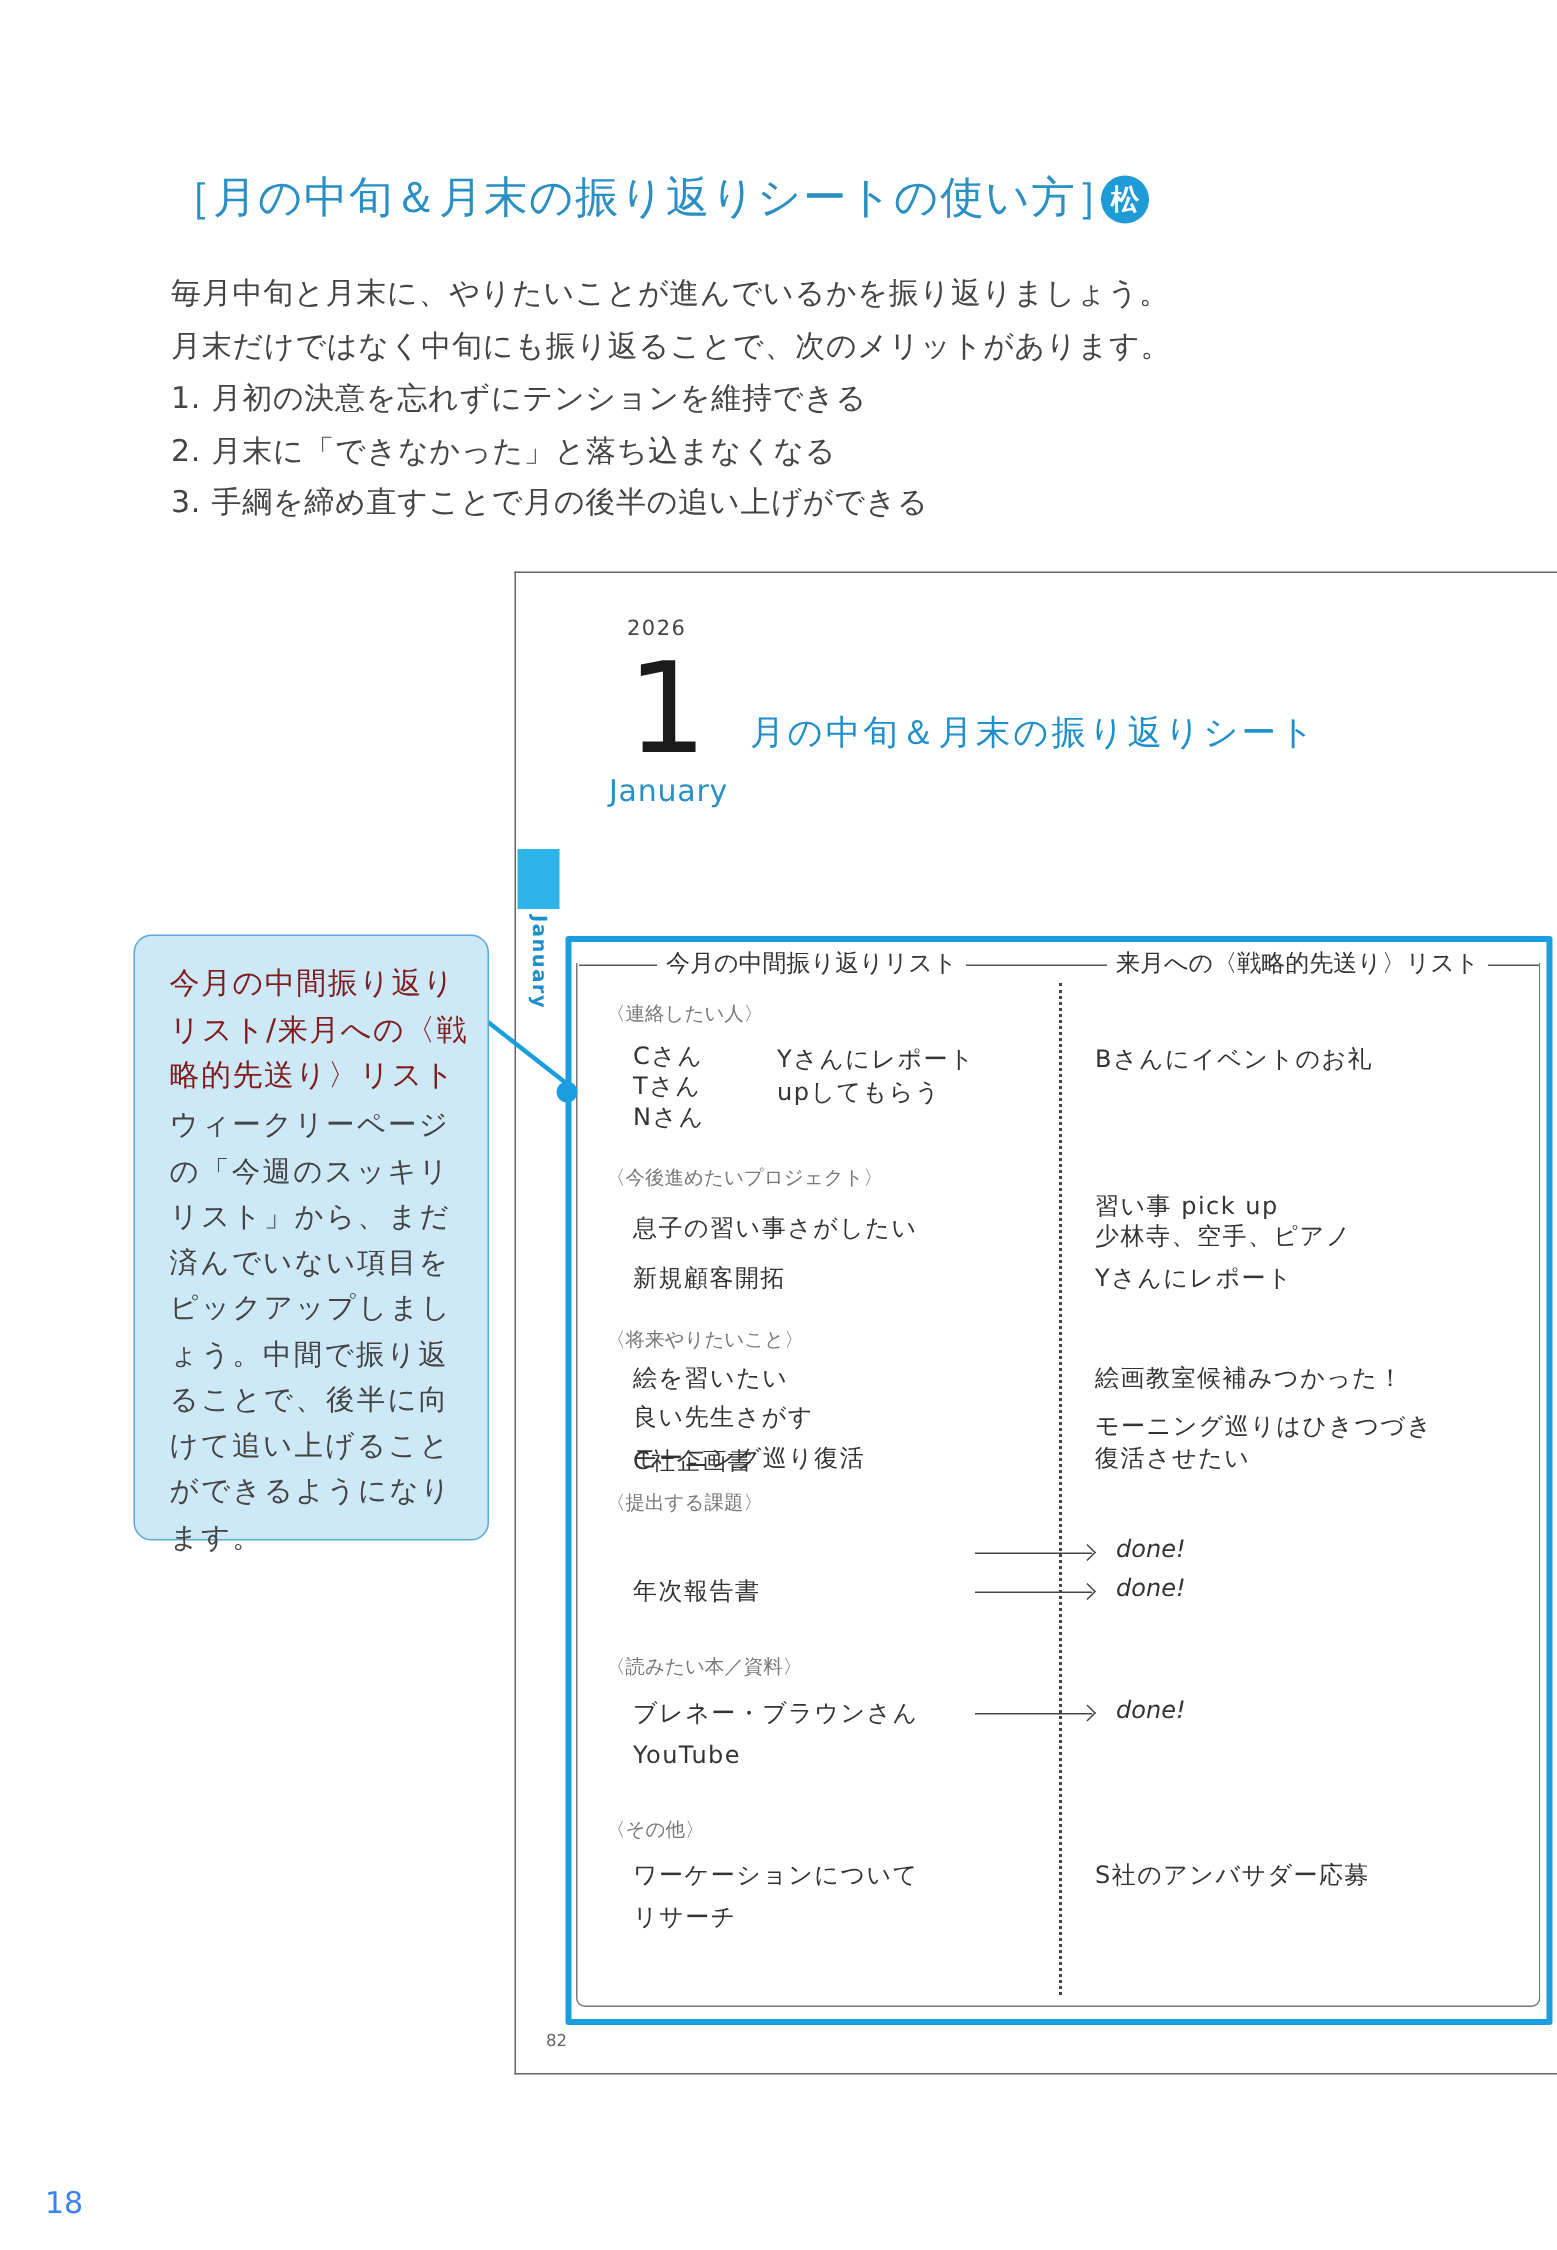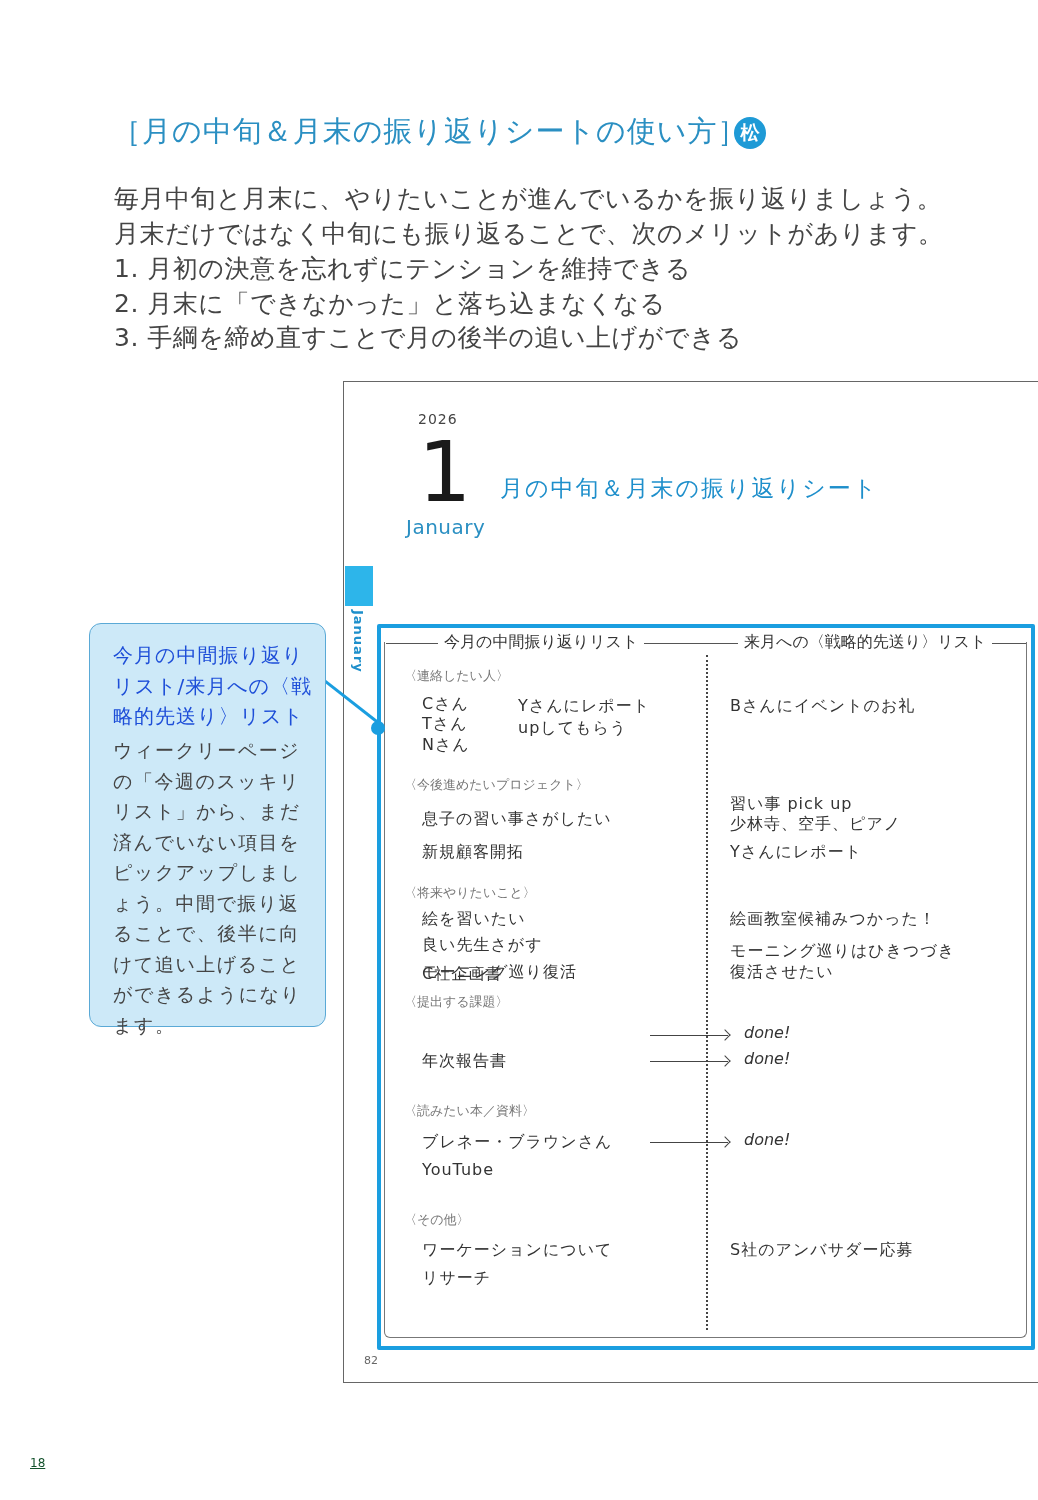--- a/index.html
+++ b/index.html
@@ -5,21 +5,21 @@
   html, body { margin:0; padding:0; background:#fff; }
   body { width:1038px; height:1500px; position:relative; overflow:hidden;
          font-family: "DejaVu Sans", "Liberation Sans", sans-serif; color:#333; }
   .abs { position:absolute; }
 
   
   .heading { left:112px; top:112px; font-size:29px; color:#2a8fc2; letter-spacing:1px; white-space:nowrap; font-weight:300; }
   .badge { left:734px; top:117px; width:32px; height:32px; border-radius:50%; background:#1e9ad6; color:#fff;
            font-size:19px; font-weight:bold; display:flex; align-items:center; justify-content:center; }
 
-  .intro { left:114px; font-size:25px; color:#444; white-space:nowrap; letter-spacing:0.5px; }
+  .intro { left:114px; font-size:20px; color:#444; white-space:nowrap; letter-spacing:0.5px; }
 
   
   .page-frame { left:343px; top:381px; width:700px; height:1000px; border:1.5px solid #666; border-right:none; background:#fff; }
   .year { left:418px; top:411px; font-size:14px; color:#444; letter-spacing:1px; }
   .month-num { left:418px; top:430px; font-size:84px; color:#1a1a1a; line-height:1; font-weight:normal; }
   .month-en { left:406px; top:515px; font-size:20px; color:#2a8fc2; letter-spacing:0.5px; }
   .sheet-title { left:500px; top:473px; font-size:23px; color:#1e8fcb; letter-spacing:2px; white-space:nowrap; }
   .tab-block { left:345px; top:566px; width:28px; height:40px; background:#2db5ea; }
   .tab-label { left:351px; top:610px; font-size:13px; color:#1e8fcb; font-weight:bold; writing-mode:vertical-rl; letter-spacing:1px; }
 
@@ -31,25 +31,25 @@
   .divider { left:706px; top:655px; width:0; height:675px; border-left:2.5px dotted #444; }
 
   .cat { font-size:13px; color:#777; white-space:nowrap; }
   .item { font-size:16px; color:#333; white-space:nowrap; letter-spacing:1px; }
   .done { font-size:16px; color:#333; font-style:italic; white-space:nowrap; }
   .arrow { height:1px; background:#444; }
   .arrow::after { content:""; position:absolute; right:-1px; top:-4px; width:7px; height:7px;
                   border-top:1px solid #444; border-right:1px solid #444; transform:rotate(45deg); }
 
   .page-num-inner { left:364px; top:1354px; font-size:11px; color:#666; }
-  .page-num-outer { left:30px; top:1456px; font-size:12px; color:#14532d;text-decoration:underline; }
+  .page-num-outer { left:30px; top:1456px; font-size:20px; color:#3b82f6; }
 
   
   .callout { left:89px; top:623px; width:237px; height:404px; background:#cde9f8; border:1.5px solid #5aa9d6; border-radius:12px; box-sizing:border-box; }
-  .callout-title { left:113px; top:640px; width:200px; font-size:20px; color:#1d4ed8; line-height:30.5px; letter-spacing:1px; }
+  .callout-title { left:113px; top:640px; width:200px; font-size:20px; color:#7f1d1d; line-height:30.5px; letter-spacing:1px; }
   .callout-body { left:113px; top:735px; width:200px; font-size:19px; color:#444; line-height:30.5px; letter-spacing:1.5px; }
   .connector { left:326px; top:680px; width:70px; height:3px; background:#1a9ee0; transform-origin:0 0; transform:rotate(38deg); }
   .connector-dot { left:371px; top:721px; width:14px; height:14px; border-radius:50%; background:#1a9ee0; }
 </style>
 </head>
 <body>
 
 <div class="abs heading">［月の中旬＆月末の振り返りシートの使い方］</div>
 <div class="abs badge">松</div>
 

